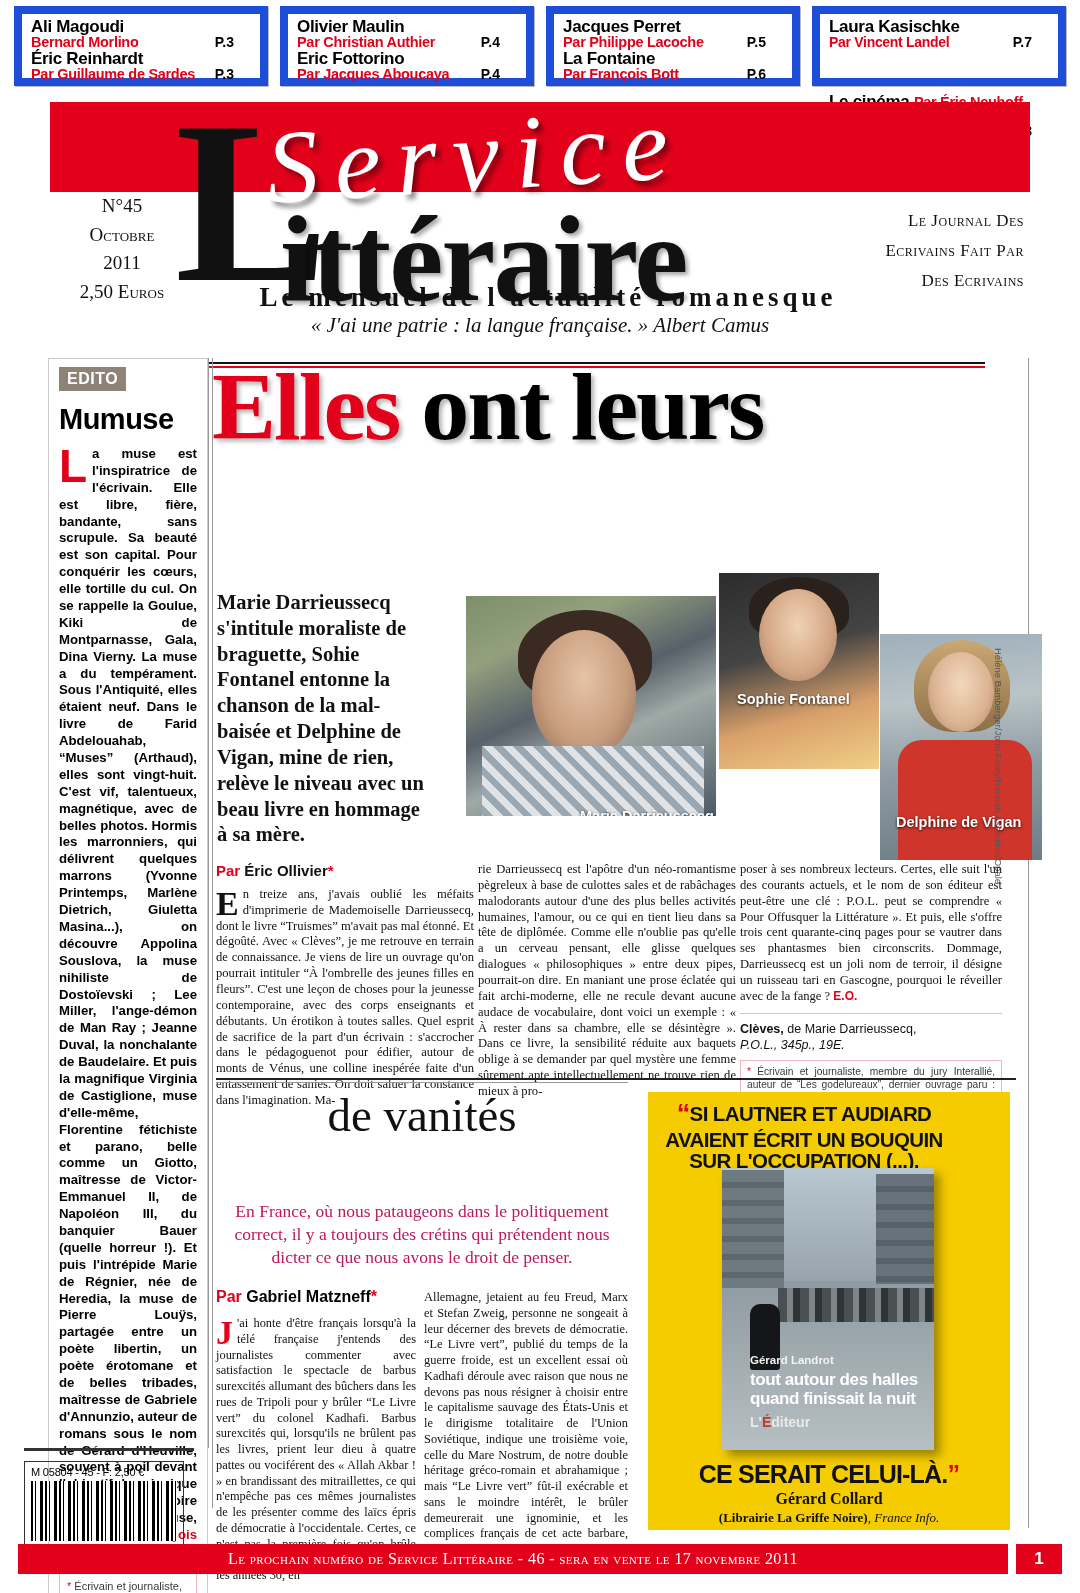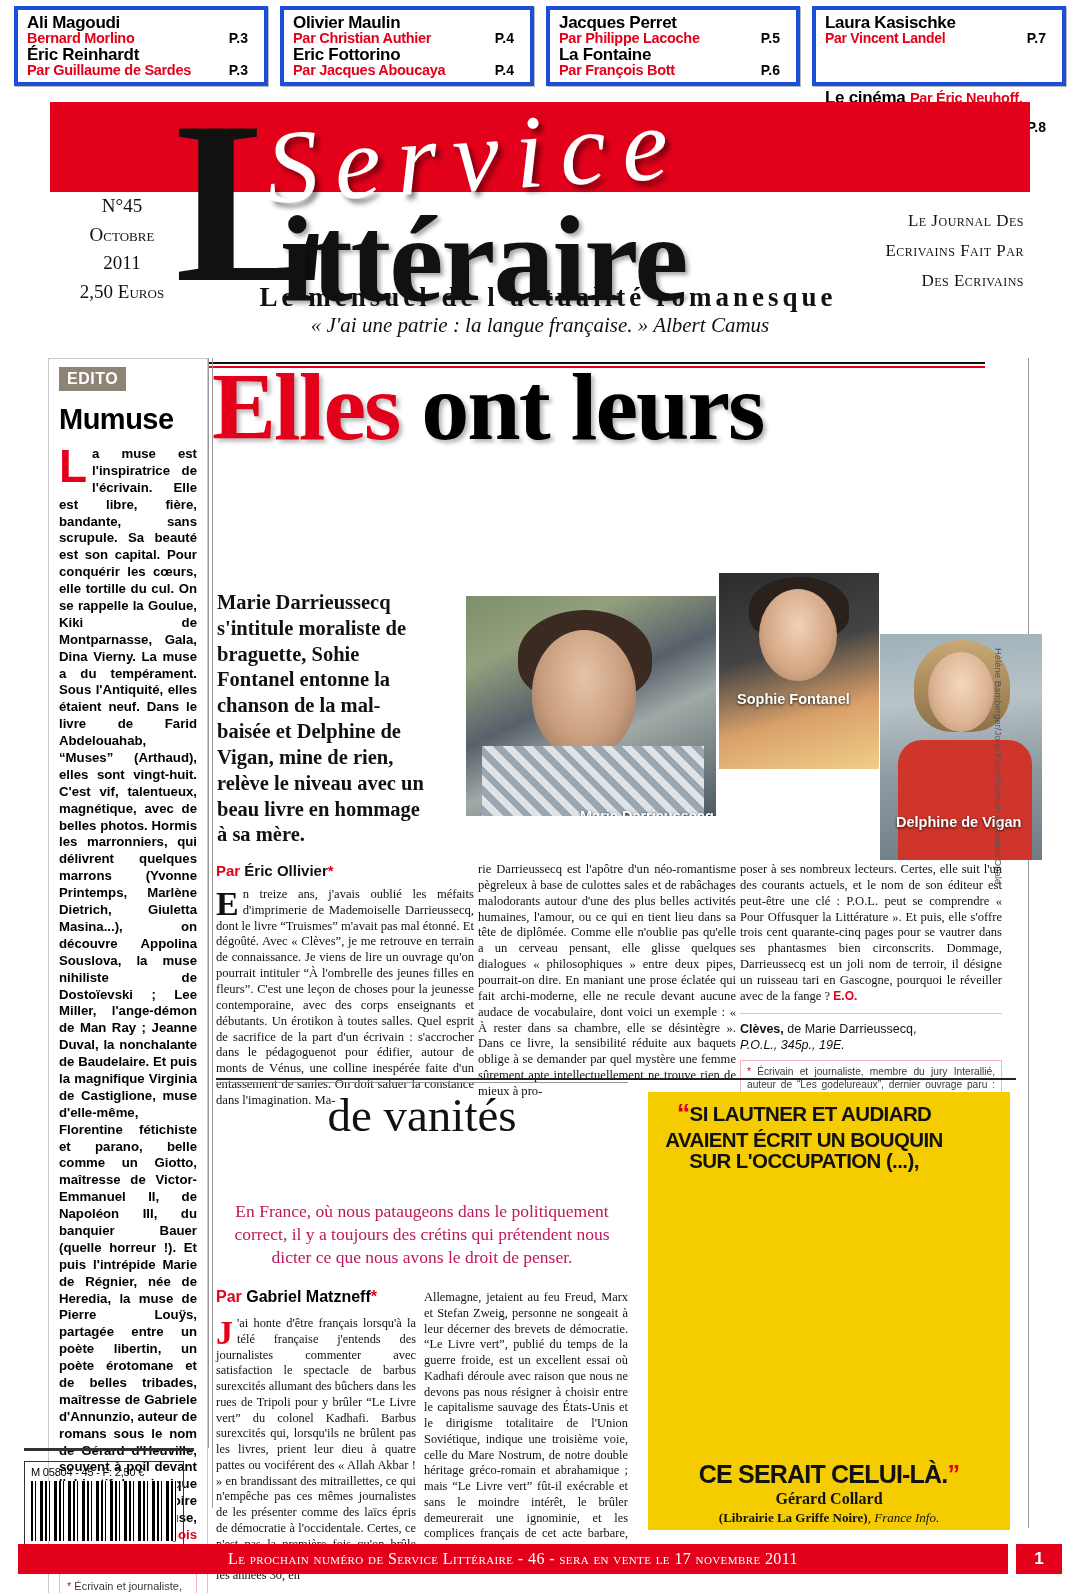--- a/index.html
+++ b/index.html
@@ -12,22 +12,22 @@
     position:relative;
   }
   .page{position:relative;width:1080px;height:1593px;}
 
   
   .teasers{
     position:absolute;left:0;top:0;width:1080px;height:86px;
     display:flex;gap:0;padding:6px 8px 0 8px;box-sizing:border-box;
   }
   .teaser{
-    flex:1;margin:0 6px;border:4px solid #1d4ed8;background:#fff;
-    padding:4px 16px 3px 9px;box-sizing:border-box;position:relative;
+    flex:1;margin:0 6px;border:8px solid #1d4ed8;background:#fff;
+    padding:4px 26px 3px 9px;box-sizing:border-box;position:relative;
     box-shadow:1px 1px 0 #bbb;
   }
   .teaser .ln{display:flex;align-items:baseline;justify-content:space-between;line-height:1.0;}
   .t-name{font-weight:bold;font-size:17px;letter-spacing:-0.3px;white-space:nowrap;}
   .t-by{color:#e2001a;font-weight:bold;font-size:14.5px;letter-spacing:-0.3px;white-space:nowrap;}
   .t-pg{font-weight:bold;font-size:14px;margin-left:6px;white-space:nowrap;}
   .teaser.multi .t-by{font-size:14px;}
   .inlinewrap{font-weight:bold;font-size:17px;letter-spacing:-0.3px;margin-top:44px;}
   .inlinewrap .red{color:#e2001a;font-size:14.5px;}
 
@@ -437,20 +437,30 @@
   <div class="a2c k1">
     <span class="dropcap">J</span><span>'ai honte d'être français lorsqu'à la télé française j'entends des journalistes commenter avec satisfaction le spectacle de barbus surexcités allumant des bûchers dans les rues de Tripoli pour y brûler “Le Livre vert” du colonel Kadhafi. Barbus surexcités qui, lorsqu'ils ne brûlent pas les livres, prient leur dieu à quatre pattes ou vociférent des « Allah Akbar ! » en brandissant des mitraillettes, ce qui n'empêche pas ces mêmes journalistes de les présenter comme des laïcs épris de démocratie à l'occidentale. Certes, ce n'est pas la première fois qu'on brûle des livres, mais du moins ceux qui dans les années 30, en</span>
   </div>
   <div class="a2c k2">
     <span>Allemagne, jetaient au feu Freud, Marx et Stefan Zweig, personne ne songeait à leur décerner des brevets de démocratie. “Le Livre vert”, publié du temps de la guerre froide, est un excellent essai où Kadhafi déroule avec raison que nous ne devons pas nous résigner à choisir entre le capitalisme sauvage des États-Unis et le dirigisme totalitaire de l'Union Soviétique, indique une troisième voie, celle du Mare Nostrum, de notre double héritage gréco-romain et abrahamique ; mais “Le Livre vert” fût-il exécrable et sans le moindre intérêt, le brûler demeurerait une ignominie, et les complices français de cet acte barbare, des salauds. « Changez de chaîne », me conseillera-t-on.</span>
     <span class="suite" style="position:static;display:inline;"><span>suite en page 2</span> <span class="dots">●●●</span></span>
   </div>
 
   <div class="ad">
     <div class="ad-top"><span class="qm">“</span><span>SI LAUTNER ET AUDIARD AVAIENT ÉCRIT UN BOUQUIN SUR L'OCCUPATION (...),</span></div>
+    <div class="ad-book">
+      <div class="sky"></div>
+      <div class="bldgL"></div>
+      <div class="bldgR"></div>
+      <div class="crowd"></div>
+      <div class="fig"></div>
+      <div class="author">Gérard Landrot</div>
+      <div class="btitle">tout autour des halles quand finissait la nuit</div>
+      <div class="pub"><span>L'</span><span class="r">É</span><span>diteur</span></div>
+    </div>
     <div class="ad-bottom"><span>CE SERAIT CELUI-LÀ.</span><span class="qm">”</span></div>
     <div class="ad-name">Gérard Collard</div>
     <div class="ad-src"><b>(Librairie La Griffe Noire)</b><i>, France Info.</i></div>
   </div>
 
   <div class="footer">
     <div class="bar"></div>
     <div class="txt">Le prochain numéro de Service Littéraire - 46 - sera en vente le 17 novembre 2011</div>
     <div class="gapline"></div>
     <div class="pg">1</div>

